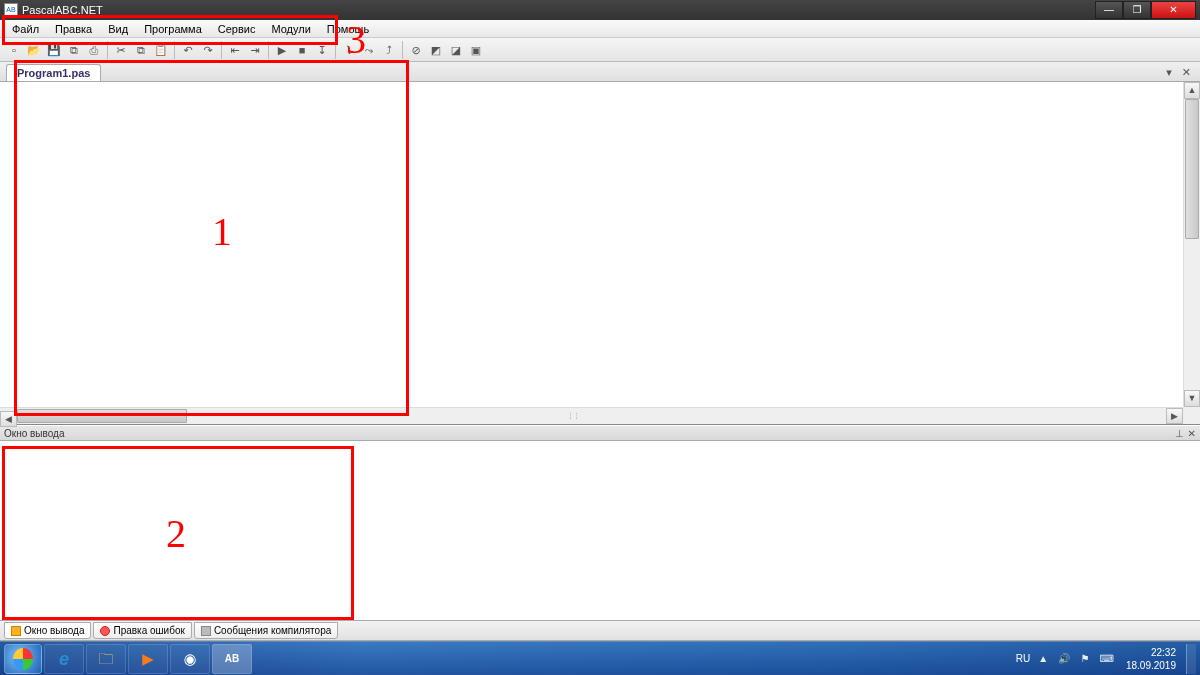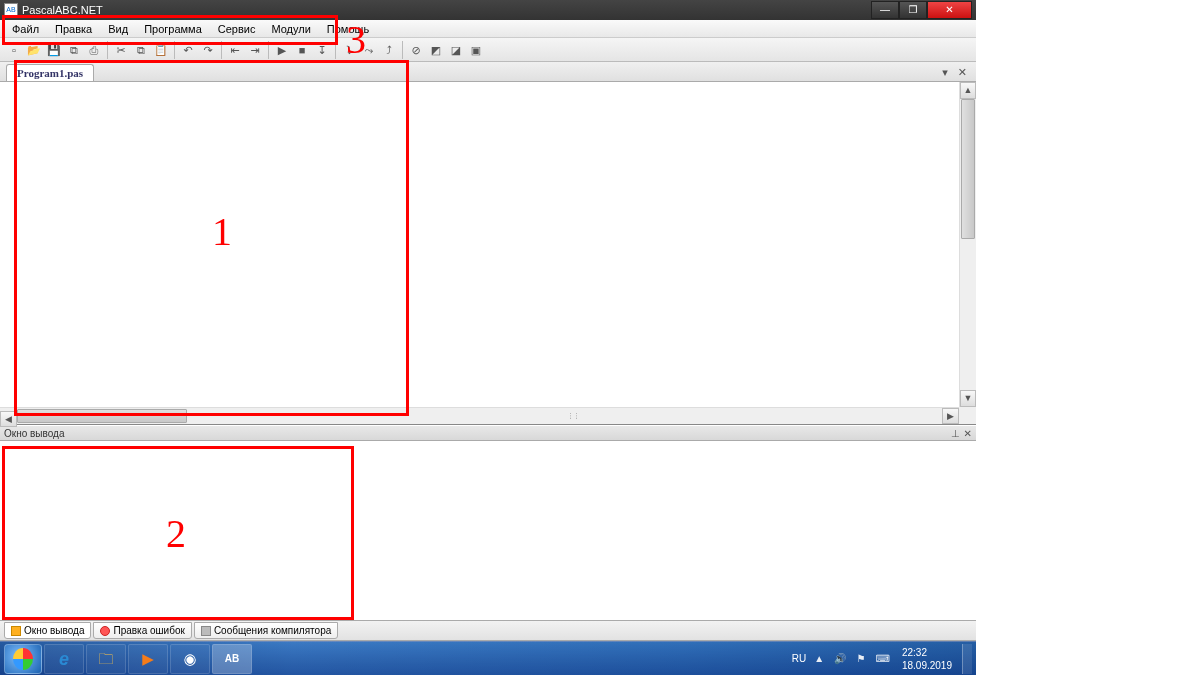--- a/index.html
+++ b/index.html
@@ -19,21 +19,21 @@
 .menubar { height: 18px; background: linear-gradient(#fafafa,#e8e8e8); border-bottom: 1px solid #ccc; font-size: 11px; padding: 0 4px; gap: 0; }
 .menu-item { padding: 10px 8px; cursor: pointer; }
 
 
 .toolbar { height: 24px; background: linear-gradient(#f5f5f5,#e5e5e5); border-bottom: 1px solid #bbb; padding: 1px 4px; gap: 0; }
 .tbtn { width: 18px; height: 20px; margin: 0 1px; border: 1px solid transparent; border-radius: 2px; font-size: 11px; text-align: center; line-height: 18px; cursor: pointer; color: #555; }
 .tsep { width: 1px; height: 18px; background: #bbb; margin: 0 3px; }
 
 
 .tabstrip { height: 20px; background: linear-gradient(#f0f0f0,#e0e0e0); border-bottom: 1px solid #aaa; padding: 2px 6px 0 6px; justify-content: space-between; font-size: 11px; }
-.tab { padding: 2px 10px; background: #fff; border: 1px solid #aaa; border-bottom: none; border-radius: 3px 3px 0 0; font-weight: bold; color: #336; cursor: pointer; font-family: Liberation Serif, serif; }
+.tab { padding: 2px 10px; background: #fff; border: 1px solid #aaa; border-bottom: none; border-radius: 3px 3px 0 0; font-weight: bold; color: #336; cursor: pointer; }
 .tab-ctrls { gap: 4px; color: #555; }
 .tab-ctrl { cursor: pointer; padding: 0 3px; }
 
 
 .editor-wrap { flex: 1; position: relative; border-bottom: 1px solid #888; }
 .editor { position: absolute; inset: 0; background: #fff; }
 .scrollbar-v { position: absolute; right: 0; top: 0; bottom: 17px; width: 17px; background: #efefef; border-left: 1px solid #ddd; }
 .sv-btn { height: 17px; background: linear-gradient(#f8f8f8,#ddd); border: 1px solid #bbb; text-align: center; font-size: 9px; line-height: 15px; color: #555; cursor: pointer; }
 .sv-btn.bot { position: absolute; bottom: 0; left: 0; right: 0; }
 .sv-thumb { position: absolute; left: 1px; right: 1px; top: 17px; height: 140px; background: linear-gradient(90deg,#e0e0e0,#c8c8c8); border: 1px solid #aaa; border-radius: 1px; cursor: pointer; }
@@ -64,31 +64,31 @@
 .statusbar { height: 18px; background: linear-gradient(#f4f4f4,#e4e4e4); border-top: 1px solid #fff; font-size: 10px; padding: 0 6px; justify-content: space-between; color: #333; }
 
 
 .taskbar { height: 34px; background: linear-gradient(rgba(60,120,200,.35),rgba(20,60,140,.6)), linear-gradient(90deg,#1a4a8a,#3a7ac0 30%,#2a6ab0 70%,#185090); border-top: 1px solid rgba(255,255,255,.3); justify-content: space-between; padding: 0 4px; }
 .task-left { gap: 2px; }
 .start-btn { width: 38px; height: 30px; border-radius: 4px; background: radial-gradient(circle at 40% 40%,#7ec0ff,#1a60b0); border: 1px solid rgba(255,255,255,.3); position: relative; cursor: pointer; }
 .start-orb { position: absolute; inset: 3px 8px; border-radius: 50%; background: conic-gradient(#f33 0 90deg,#3c3 90deg 180deg,#39f 180deg 270deg,#fc3 270deg 360deg); filter: blur(.3px); }
 .task-btn { width: 40px; height: 30px; border: 1px solid rgba(255,255,255,.15); border-radius: 2px; background: rgba(255,255,255,.05); cursor: pointer; font-size: 15px; text-align: center; line-height: 28px; }
 .task-right { gap: 6px; color: #fff; font-size: 10px; }
 .tray-icon { cursor: pointer; opacity: .9; padding: 0 2px; }
-.clock { text-align: left; line-height: 13px; padding: 2px 4px; }
+.clock { text-align: right; line-height: 13px; padding: 2px 4px; }
 .show-desktop { width: 10px; height: 30px; border-left: 1px solid rgba(255,255,255,.3); background: rgba(255,255,255,.1); cursor: pointer; }
 
 
 .ann-box { position: absolute; border: 3px solid red; pointer-events: none; }
 .ann-label { position: absolute; color: red; font-family: 'Times New Roman', serif; font-size: 40px; pointer-events: none; }
 </style>
 </head>
 <body>
 
-<div class="vbox" style="width:976px;height:675px;position:relative;">
+<div class="vbox" style="width:1200px;height:675px;position:relative;">
 
   <div class="hbox titlebar">
     <div class="hbox titlebar-left">
       <span class="titlebar-icon">AB</span>
       <span>PascalABC.NET</span>
     </div>
     <div class="hbox win-btns">
       <div class="win-btn">—</div>
       <div class="win-btn">❐</div>
       <div class="win-btn win-close">✕</div>

